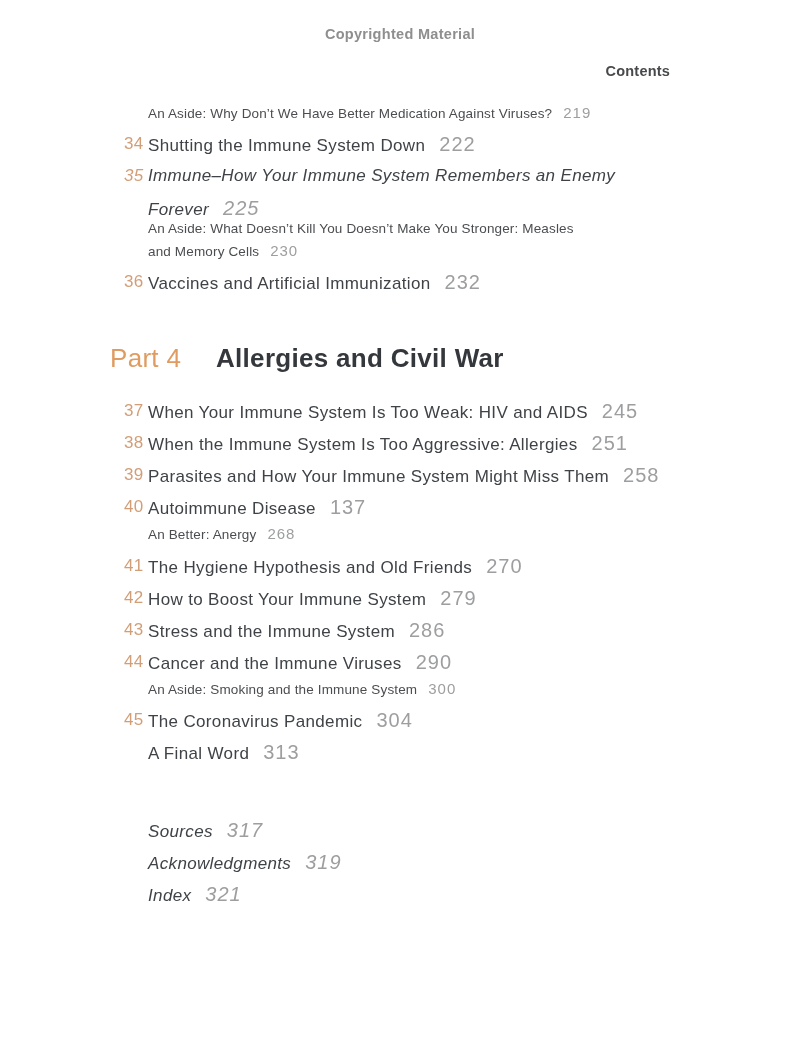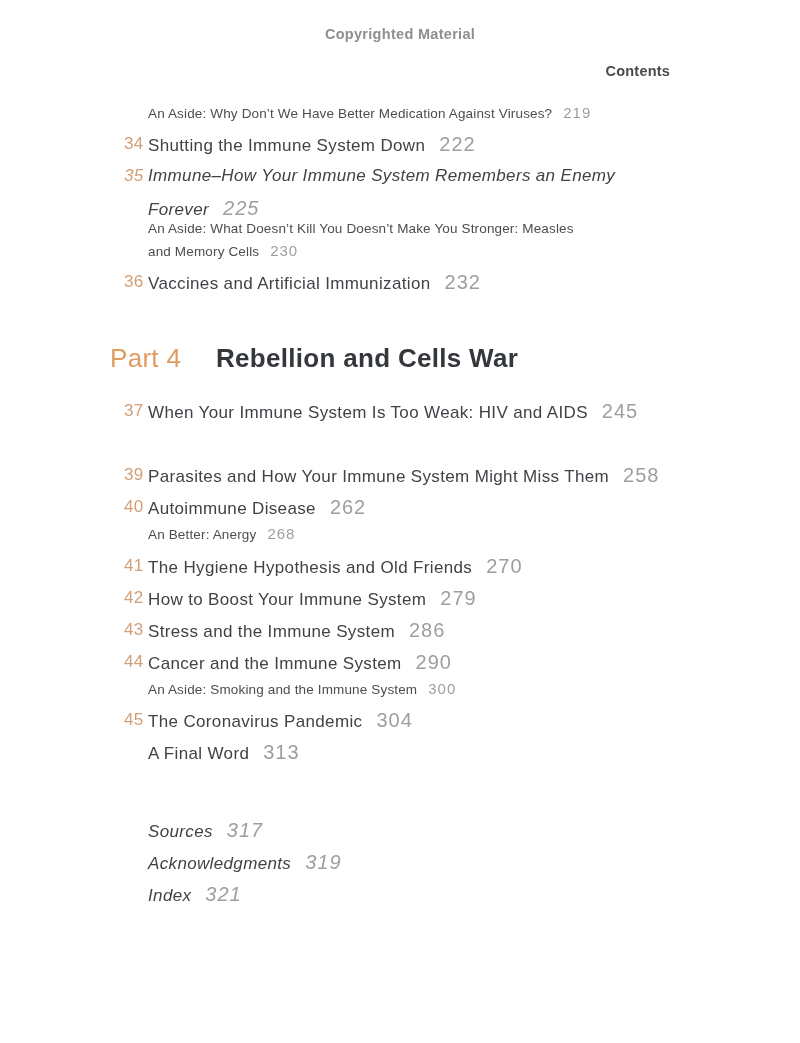--- a/index.html
+++ b/index.html
@@ -104,37 +104,41 @@
     <span class="t"><span class="l1" style="display:block">An Aside: What Doesn’t Kill You Doesn’t Make You Stronger: Measles</span><span>and Memory Cells</span><span class="pg">230</span></span>
   </div>
 
   <div class="row entry" style="top:271px">
     <span class="num">36</span>
     <span class="t"><span>Vaccines and Artificial Immunization</span><span class="pg">232</span></span>
   </div>
 
   <div class="row part-heading" style="top:341px">
     <span class="plabel">Part 4</span>
-    <span class="ptitle">Rebellion and Cells War</span>
+    <span class="ptitle">Allergies and Civil War</span>
   </div>
 
   <div class="row entry" style="top:400px">
     <span class="num">37</span>
     <span class="t"><span>When Your Immune System Is Too Weak: HIV and AIDS</span><span class="pg">245</span></span>
   </div>
 
+  <div class="row entry" style="top:432px">
+    <span class="num">38</span>
+    <span class="t"><span>When the Immune System Is Too Aggressive: Allergies</span><span class="pg">251</span></span>
+  </div>
 
   <div class="row entry" style="top:464px">
     <span class="num">39</span>
     <span class="t"><span>Parasites and How Your Immune System Might Miss Them</span><span class="pg">258</span></span>
   </div>
 
   <div class="row entry" style="top:496px">
     <span class="num">40</span>
-    <span class="t"><span>Autoimmune Disease</span><span class="pg">262</span></span>
+    <span class="t"><span>Autoimmune Disease</span><span class="pg">137</span></span>
   </div>
 
   <div class="row aside" style="top:523px">
     <span class="t"><span>An Better: Anergy</span><span class="pg">268</span></span>
   </div>
 
   <div class="row entry" style="top:555px">
     <span class="num">41</span>
     <span class="t"><span>The Hygiene Hypothesis and Old Friends</span><span class="pg">270</span></span>
   </div>
@@ -144,21 +148,21 @@
     <span class="t"><span>How to Boost Your Immune System</span><span class="pg">279</span></span>
   </div>
 
   <div class="row entry" style="top:619px">
     <span class="num">43</span>
     <span class="t"><span>Stress and the Immune System</span><span class="pg">286</span></span>
   </div>
 
   <div class="row entry" style="top:651px">
     <span class="num">44</span>
-    <span class="t"><span>Cancer and the Immune System</span><span class="pg">290</span></span>
+    <span class="t"><span>Cancer and the Immune Viruses</span><span class="pg">290</span></span>
   </div>
 
   <div class="row aside" style="top:678px">
     <span class="t"><span>An Aside: Smoking and the Immune System</span><span class="pg">300</span></span>
   </div>
 
   <div class="row entry" style="top:709px">
     <span class="num">45</span>
     <span class="t"><span>The Coronavirus Pandemic</span><span class="pg">304</span></span>
   </div>

